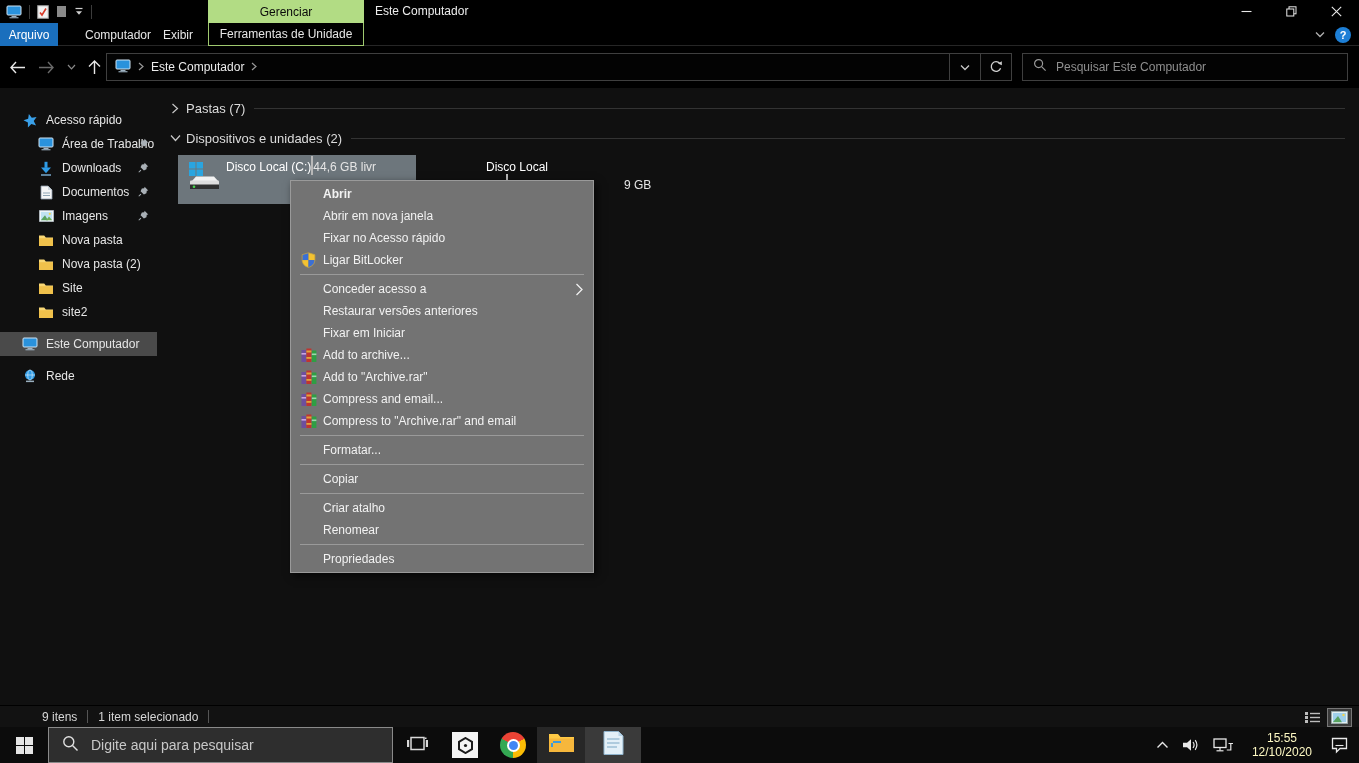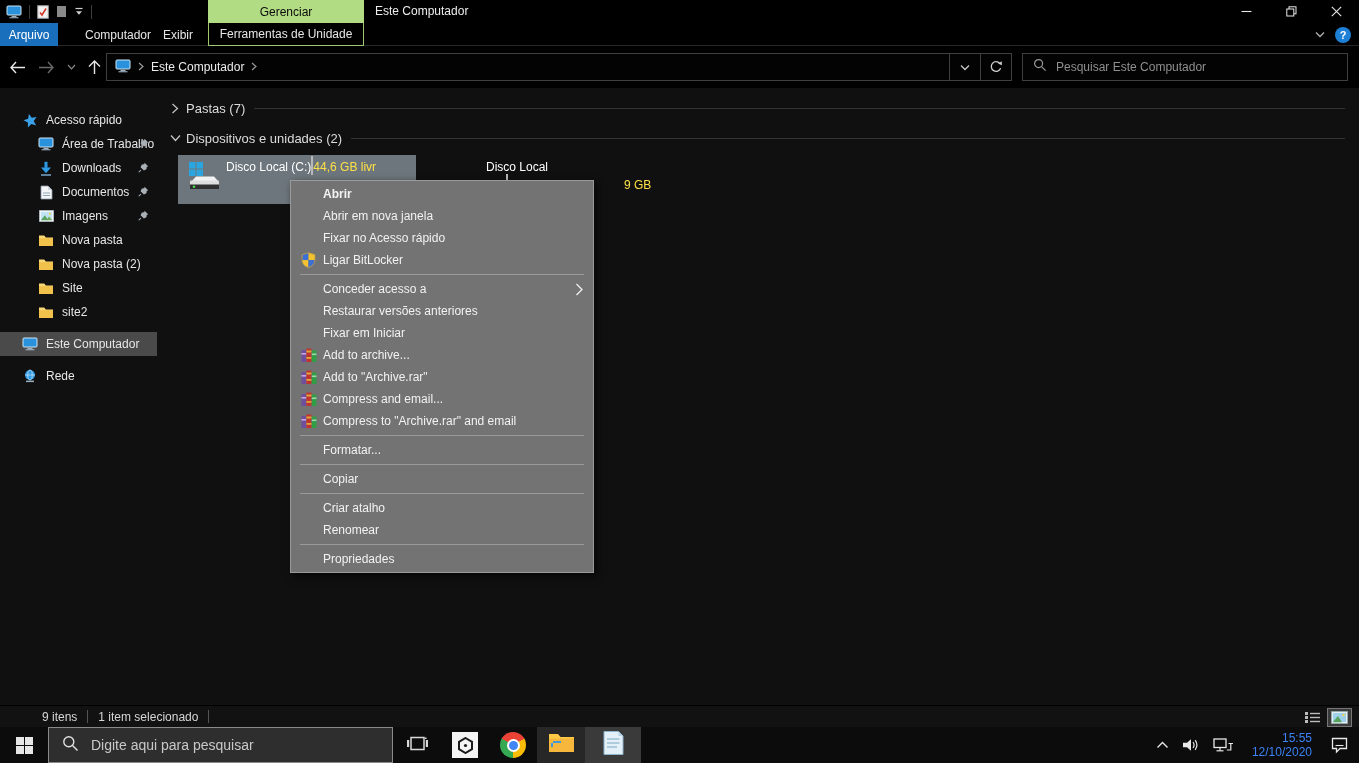--- a/index.html
+++ b/index.html
@@ -58,21 +58,21 @@
   .group-hdr .g-line { flex:1; border-top:1px solid #333; margin-left:9px; margin-right:4px; }
   .group-hdr + .group-hdr { margin-top:12px; }
   .tiles { position:absolute; left:0; top:56px; right:0; height:60px; }
   .tile { position:absolute; top:11px; height:49px; display:flex; padding:2px 0 0 2px; }
   .tile.selected { background:#6d767c; }
   .drive-ic { width:46px; display:flex; align-items:flex-start; justify-content:center; padding-top:4px; }
   .d-info { width:190px; }
   .d-label { font-size:12px; color:#fff; height:16px; line-height:16px; }
   .d-bar { height:12px; background:#e8e8e8; border:1px solid #b9b9b9; margin:1px 0 2px 0; }
   .d-fill { height:100%; background:#26a0da; }
-  .d-free { font-size:12px; color:#fde047; height:15px; line-height:15px; }
+  .d-free { font-size:12px; color:#e5e5e5; height:15px; line-height:15px; }
 
   
   .statusbar { position:relative; height:22px; background:#121212; border-top:1px solid #000; display:flex; align-items:center; font-size:12px; color:#d6d6d6;padding-left:32px; }
   .sb-text { padding:0 10px; }
   .sb-div { width:1px; height:13px; background:#555; }
   .sb-views { position:absolute; right:8px; top:0; height:22px; display:flex; align-items:center; gap:4px; }
   .view-btn { padding:2px 3px; display:flex; align-items:center; }
   .view-btn.selected { background:#3a3a3a; outline:1px solid #777; }
 
   
@@ -90,21 +90,21 @@
   .start-logo { width:17px; height:17px; display:grid; grid-template-columns:8px 8px; grid-template-rows:8px 8px; gap:1px; }
   .start-logo span { background:#e6e6e6; }
   .tb-search { width:345px; border:1px solid #8a8a8a; background:#2e2e2e; display:flex; align-items:center; padding-left:13px; gap:12px; }
   .tb-search input { flex:1; background:transparent; border:0; outline:none; color:#ddd; font-size:14px; font-family:"Liberation Sans", sans-serif; }
   .tb-search input::placeholder { color:#c8c8c8; }
   .tb-app { width:48px; display:flex; align-items:center; justify-content:center; }
   .tb-app.running { background:#272727; }
   .tb-app.running.lighter { background:#3a3a3a; width:56px; }
   .tb-tray { margin-left:auto; display:flex; align-items:center; gap:4px; padding-right:4px; }
   .tray-btn { padding:0 6px; height:36px; display:flex; align-items:center; justify-content:center; }
-  .tb-clock { text-align:right; font-size:12px; line-height:14px; color:#3b82f6; padding:0 8px; }
+  .tb-clock { text-align:center; font-size:12px; line-height:14px; color:#fef9c3; padding:0 8px; }
 
   .chrome-outer { width:26px; height:26px; border-radius:50%; background:conic-gradient(from -60deg, #ea4335 0 120deg, #fbbc05 0 240deg, #34a853 0 360deg); display:flex; align-items:center; justify-content:center; }
   .chrome-white { width:13px; height:13px; border-radius:50%; background:#fff; display:flex; align-items:center; justify-content:center; }
   .chrome-blue { width:9px; height:9px; border-radius:50%; background:#4285f4; }
   .unity-sq { width:26px; height:26px; background:#f4f4f4; display:flex; align-items:center; justify-content:center; }
 </style>
 </head>
 <body>
 
 <div class="screen">

